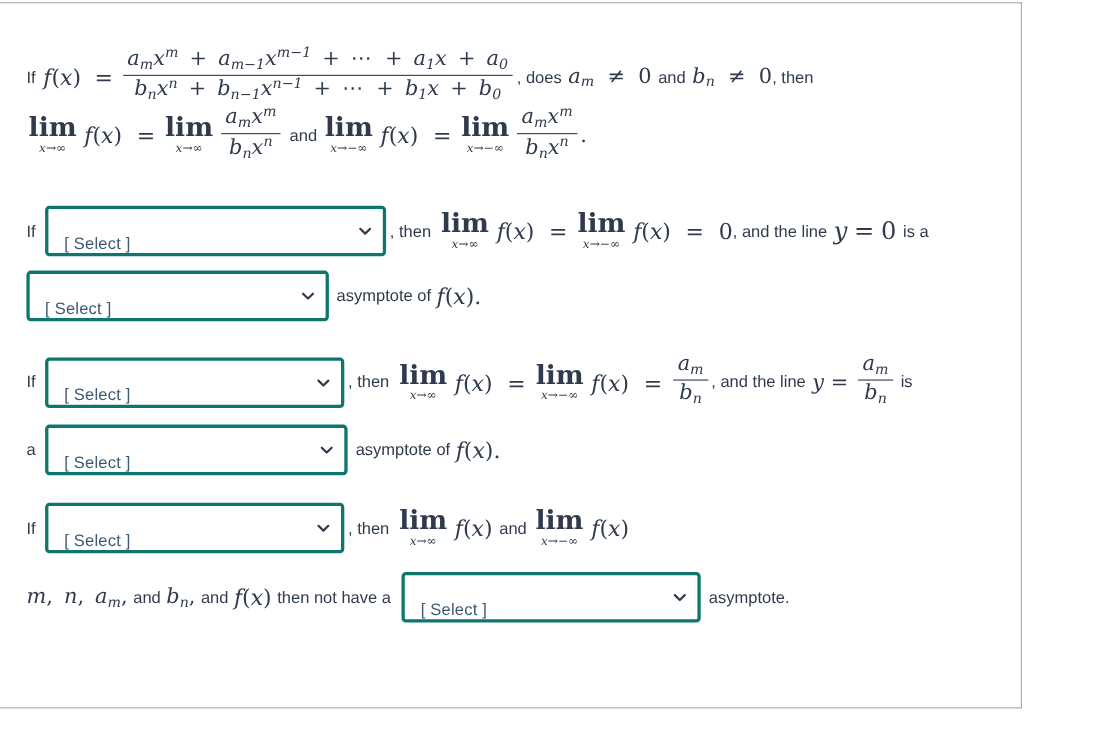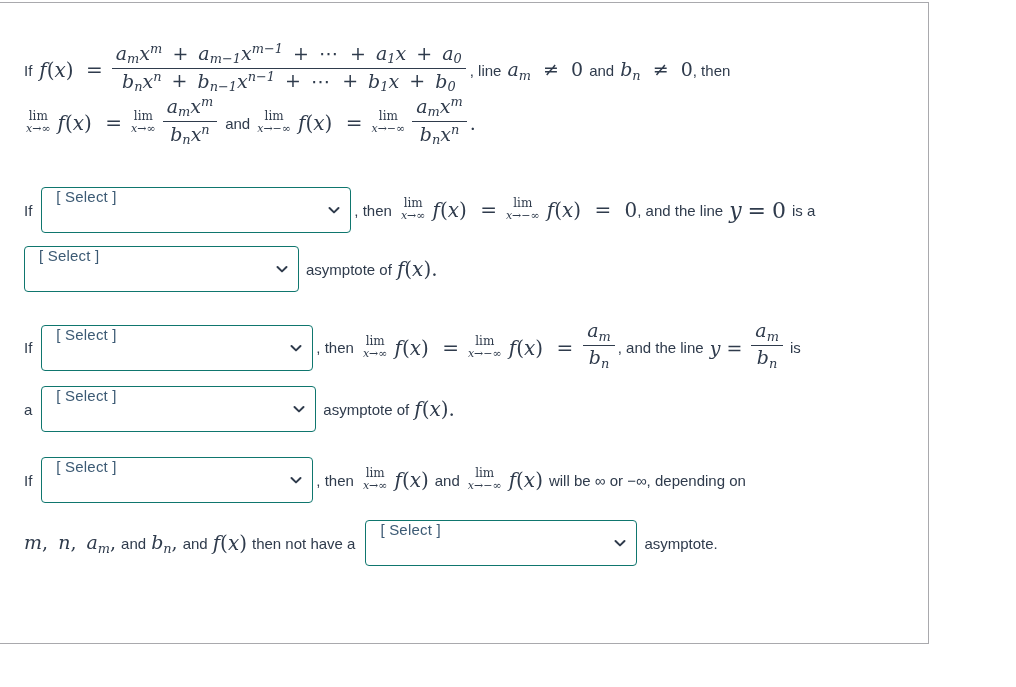--- a/index.html
+++ b/index.html
@@ -100,22 +100,23 @@
     text-align: center;
     line-height: 1.0;
     margin: 0 2px;
     position: relative;
     top: -0.06em;
   }
   .limop > .lim-main {
     display: block;
     font-family: "DejaVu Serif", "Liberation Serif", serif;
     font-style: normal;
-    font-size: 12px;
+    font-size: 24px;
     letter-spacing: 0px;
+    font-weight: bold;
   }
   .limop > .lim-sub {
     display: block;
     font-family: "DejaVu Serif", "Liberation Serif", serif;
     font-style: italic;
     font-size: 11px;
     margin-top: 1px;
     white-space: nowrap;
   }
 
@@ -129,24 +130,24 @@
   .lead {
     font-family: "Liberation Sans", sans-serif;
     font-size: 15px;
     color: #2f3b4c;
   }
 
   
   .select-box {
     position: relative;
     display: inline-flex;
-    align-items: flex-start;
+    align-items: flex-end;
     box-sizing: border-box;
     height: 46px;
-    border: 1px solid #0f766e;
+    border: 3px solid #0f766e;
     border-radius: 4px;
     background: #ffffff;
     padding: 0 30px 0 14px;
     cursor: pointer;
     vertical-align: middle;
   }
   .select-box .sel-text {
     font-family: "Liberation Sans", sans-serif;
     font-size: 15px;
     color: #3c5a74;
@@ -198,21 +199,21 @@
             <span class="mo" style="margin:0 4px;">+</span>
             <span class="mi">b</span><sub>n−1</sub><span class="mi">x</span><sup>n−1</sup>
             <span class="mo" style="margin:0 4px;">+</span>
             <span class="mo" style="letter-spacing:2px;">⋯</span>
             <span class="mo" style="margin:0 4px;">+</span>
             <span class="mi">b</span><sub>1</sub><span class="mi">x</span>
             <span class="mo" style="margin:0 4px;">+</span>
             <span class="mi">b</span><sub>0</sub>
           </span>
         </span>
-        <span class="txt" style="margin-left:1px;">, line</span>
+        <span class="txt" style="margin-left:1px;">, does</span>
         <span class="mathline" style="font-size:19px; margin-left:6px;">
           <span class="mi">a</span><sub>m</sub>
           <span class="mo" style="margin:0 6px;">≠</span>
           <span class="mn">0</span>
         </span>
         <span class="txt" style="margin-left:6px;">and</span>
         <span class="mathline" style="font-size:19px; margin-left:6px;">
           <span class="mi">b</span><sub>n</sub>
           <span class="mo" style="margin:0 6px;">≠</span>
           <span class="mn">0</span>
@@ -390,21 +391,20 @@
           <span class="mi">f</span><span class="mn">(</span><span class="mi">x</span><span class="mn">)</span>
         </span>
         <span class="txt" style="margin-left:6px;">and</span>
         <span class="limop" style="margin-left:8px;">
           <span class="lim-main">lim</span>
           <span class="lim-sub">x→−∞</span>
         </span>
         <span class="mathline" style="font-size:20px; margin-left:5px;">
           <span class="mi">f</span><span class="mn">(</span><span class="mi">x</span><span class="mn">)</span>
         </span>
-        <span class="txt" style="margin-left:6px;">will be ∞ or −∞, depending on</span>
       </div>
 
       <div class="row" style="margin-top:17px;">
         <span class="mathline" style="font-size:19px;">
           <span class="mi">m</span><span class="mn">,</span>
           <span class="mi" style="margin-left:4px;">n</span><span class="mn">,</span>
           <span class="mi" style="margin-left:4px;">a</span><sub>m</sub><span class="mn">,</span>
         </span>
         <span class="txt" style="margin-left:5px;">and</span>
         <span class="mathline" style="font-size:19px; margin-left:5px;">

